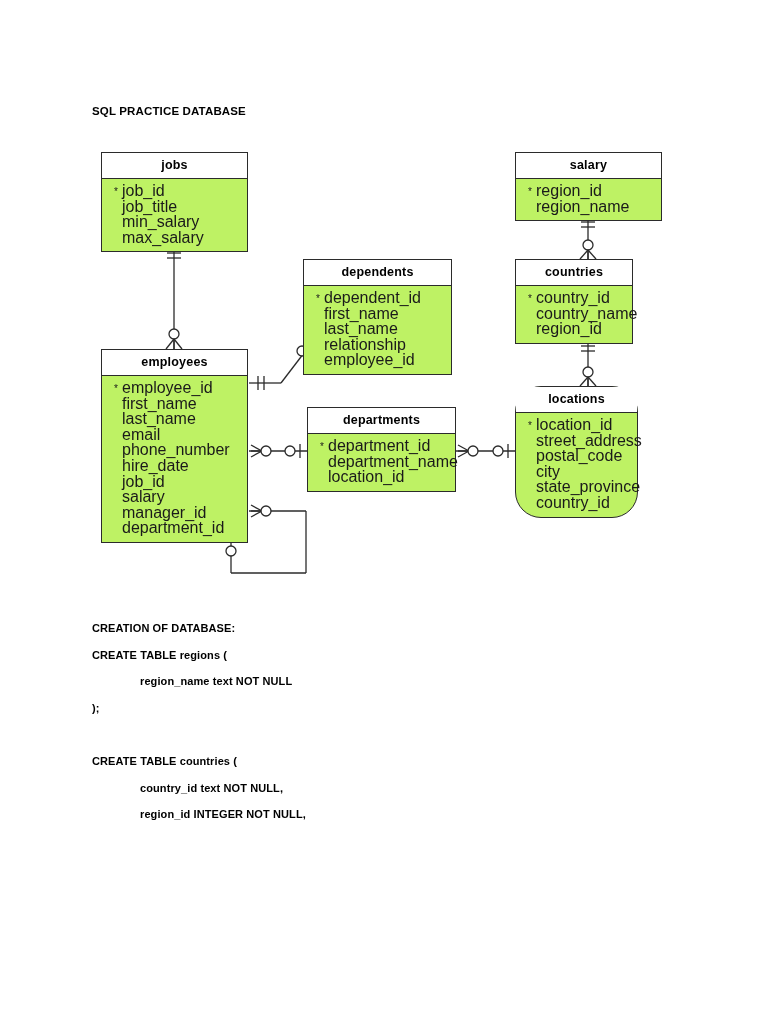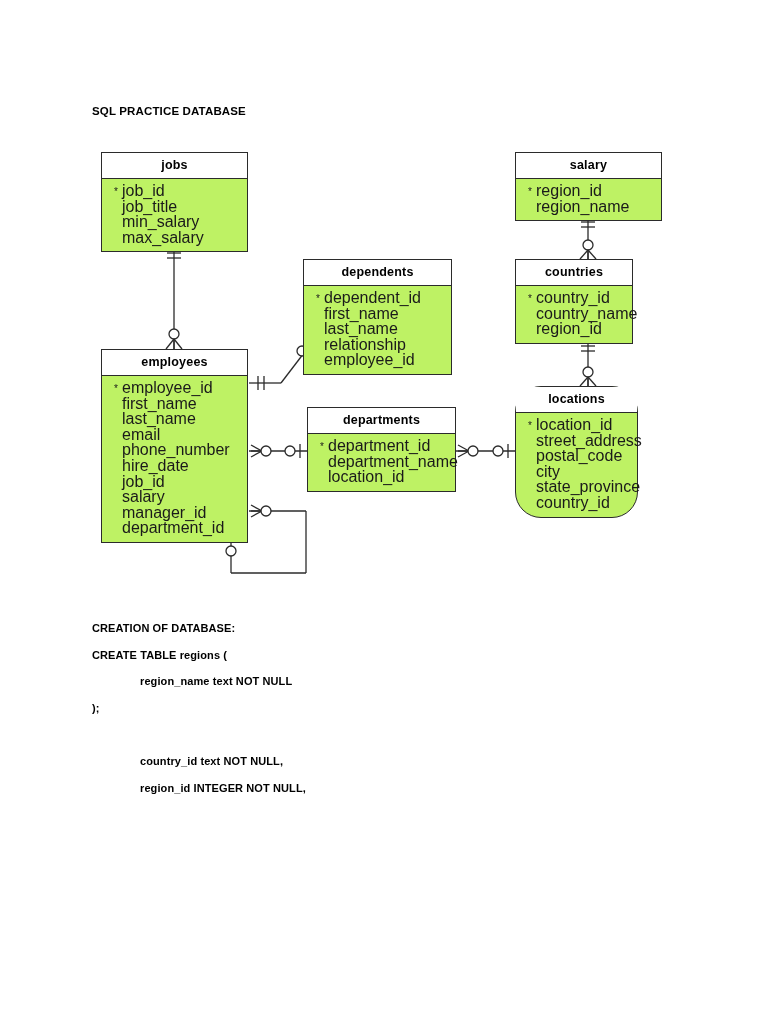--- a/index.html
+++ b/index.html
@@ -265,17 +265,18 @@
     </div>
 
   </div>
 
   <div class="sql-block">
     <div class="sql-line">CREATION OF DATABASE:</div>
     <div class="sql-line">CREATE TABLE regions (</div>
     <div class="sql-line indent">region_name text NOT NULL</div>
     <div class="sql-line">);</div>
     <div class="sql-line blank"></div>
+    <div class="sql-line">CREATE TABLE countries (</div>
     <div class="sql-line indent">country_id text NOT NULL,</div>
     <div class="sql-line indent">region_id INTEGER NOT NULL,</div>
   </div>
 
 </div>
 
 </body></html>

